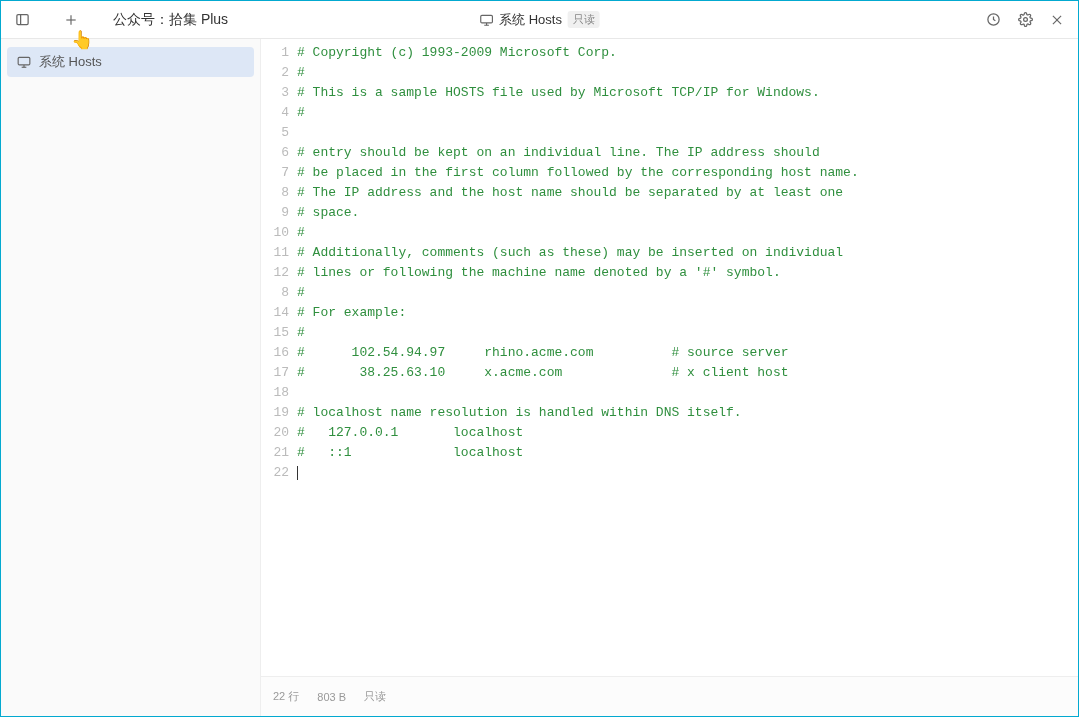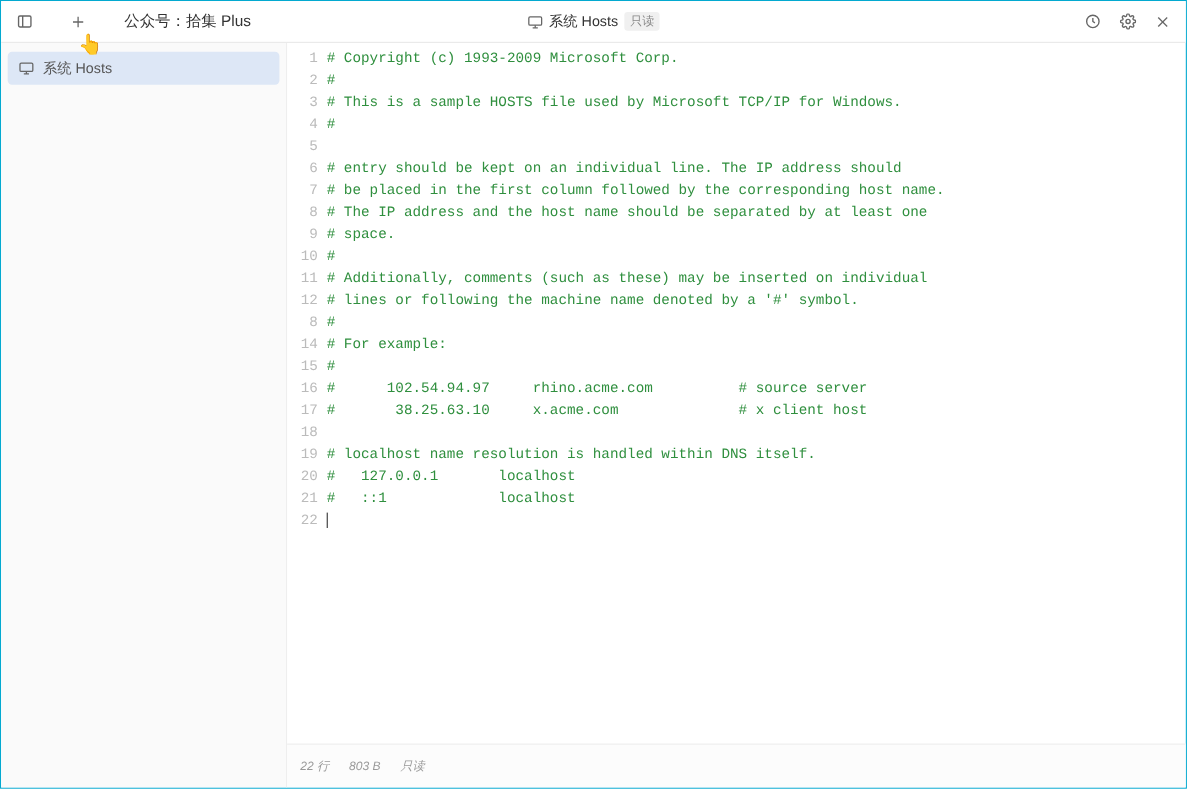--- a/index.html
+++ b/index.html
@@ -111,21 +111,20 @@
 .statusbar {
   height: 40px;
   border-top: 1px solid #eee;
   display: flex;
   align-items: center;
   gap: 18px;
   padding: 0 12px;
   font-size: 11px;
   color: #999;
   background: #fcfcfc;
-  font-style: italic;
 }
 svg { display: block; }
 .mouse-cursor {
   position: absolute;
   top: 28px; left: 70px;
   font-size: 18px;
   color: #000;
   pointer-events: none;
 }
 </style>

